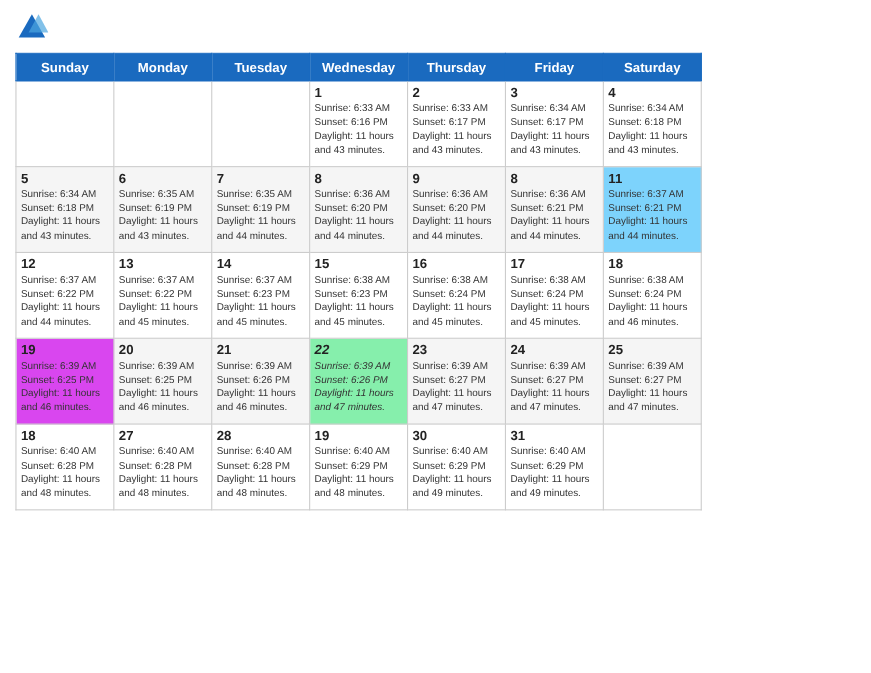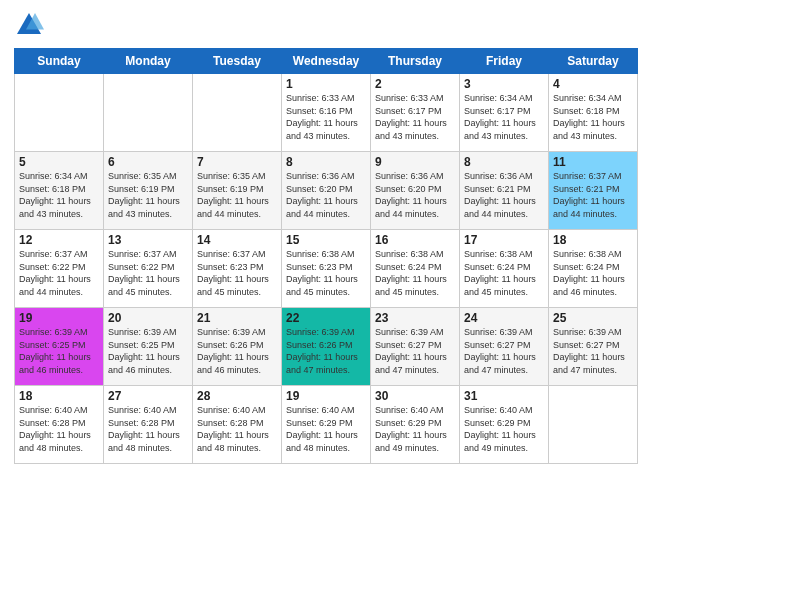--- a/index.html
+++ b/index.html
@@ -293,21 +293,21 @@
 Daylight: 11 hours
 and 46 minutes.</div>
           </td>
           <td style="background: rgb(245, 245, 245); margin-left: 44px;">
             <span class="day-num">21</span>
             <div class="day-info" style="white-space: pre-line;">Sunrise: 6:39 AM
 Sunset: 6:26 PM
 Daylight: 11 hours
 and 46 minutes.</div>
           </td>
-          <td style="background: #14b8a6;">
+          <td style="background: #86efac; font-style: italic;">
             <span class="day-num">22</span>
             <div class="day-info" style="white-space: pre-line;">Sunrise: 6:39 AM
 Sunset: 6:26 PM
 Daylight: 11 hours
 and 47 minutes.</div>
           </td>
           <td style="background: rgb(245, 245, 245);">
             <span class="day-num">23</span>
             <div class="day-info" style="white-space: pre-line;">Sunrise: 6:39 AM
 Sunset: 6:27 PM

